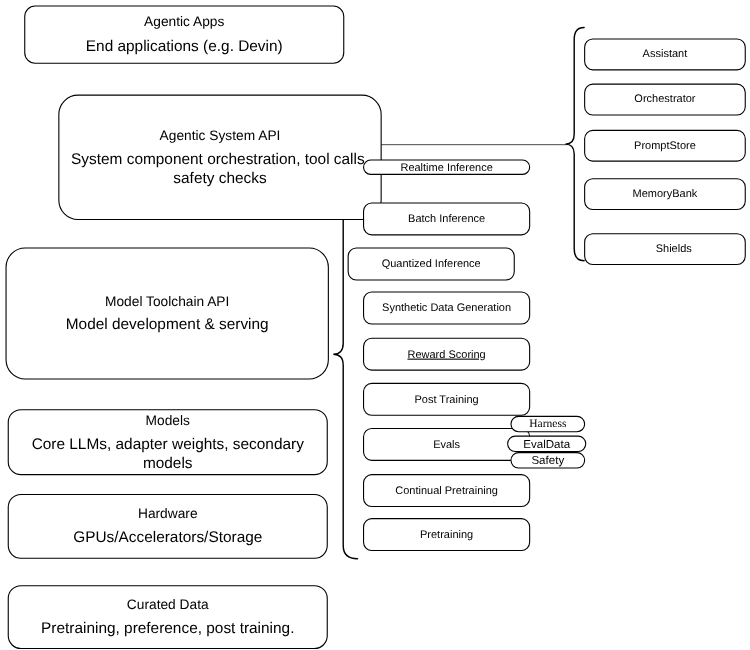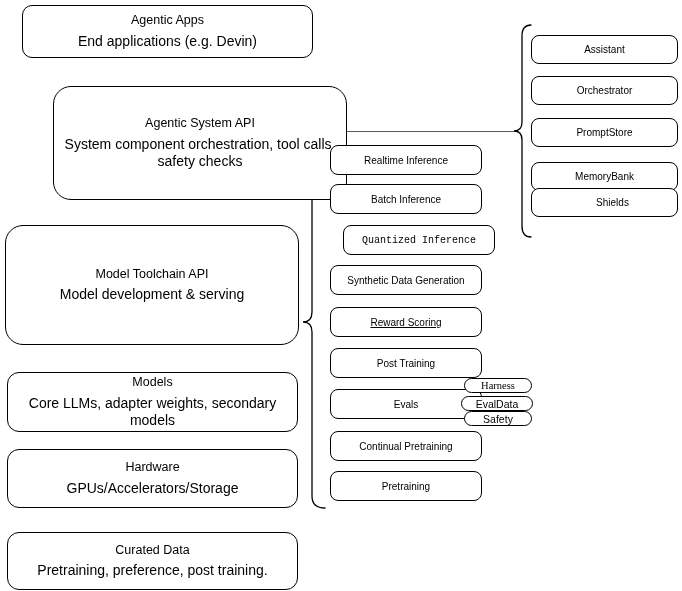--- a/index.html
+++ b/index.html
@@ -84,27 +84,27 @@
   <div class="node lbox" style="left:7px;top:449px;width:291px;height:59px;border-radius:12px;">
     <div class="title">Hardware</div>
     <div class="sub">GPUs/Accelerators/Storage</div>
   </div>
 
   <div class="node lbox" style="left:7px;top:532px;width:291px;height:58px;border-radius:12px;">
     <div class="title">Curated Data</div>
     <div class="sub">Pretraining, preference, post training.</div>
   </div>
 
-  <div class="node mbox" style="left:330px;top:145px;width:152px;height:30px;">
+  <div class="node mbox" style="left:330px;top:145px;width:152px;height:14px;">
     <span>Realtime Inference</span>
   </div>
   <div class="node mbox" style="left:330px;top:184px;width:152px;height:30px;">
     <span>Batch Inference</span>
   </div>
-  <div class="node mbox" style="left:343px;top:225px;width:152px;height:30px;font-family:Liberation Mono, monospace;">
+  <div class="node mbox" style="left:316px;top:225px;width:152px;height:30px;">
     <span>Quantized Inference</span>
   </div>
   <div class="node mbox" style="left:330px;top:265px;width:152px;height:30px;">
     <span>Synthetic Data Generation</span>
   </div>
   <div class="node mbox" style="left:330px;top:307px;width:152px;height:30px;text-decoration:underline;">
     <span>Reward Scoring</span>
   </div>
   <div class="node mbox" style="left:330px;top:348px;width:152px;height:30px;">
     <span>Post Training</span>
@@ -134,17 +134,17 @@
   </div>
   <div class="node rbox" style="left:531px;top:76px;width:147px;height:29px;">
     <span>Orchestrator</span>
   </div>
   <div class="node rbox" style="left:531px;top:118px;width:147px;height:29px;">
     <span>PromptStore</span>
   </div>
   <div class="node rbox" style="left:531px;top:162px;width:147px;height:29px;">
     <span>MemoryBank</span>
   </div>
-  <div class="node rbox" style="left:531px;top:188px;width:147px;height:29px;padding-left:16px;">
+  <div class="node rbox" style="left:531px;top:212px;width:147px;height:29px;padding-left:16px;">
     <span>Shields</span>
   </div>
 
 </div>
 
 </body></html>

